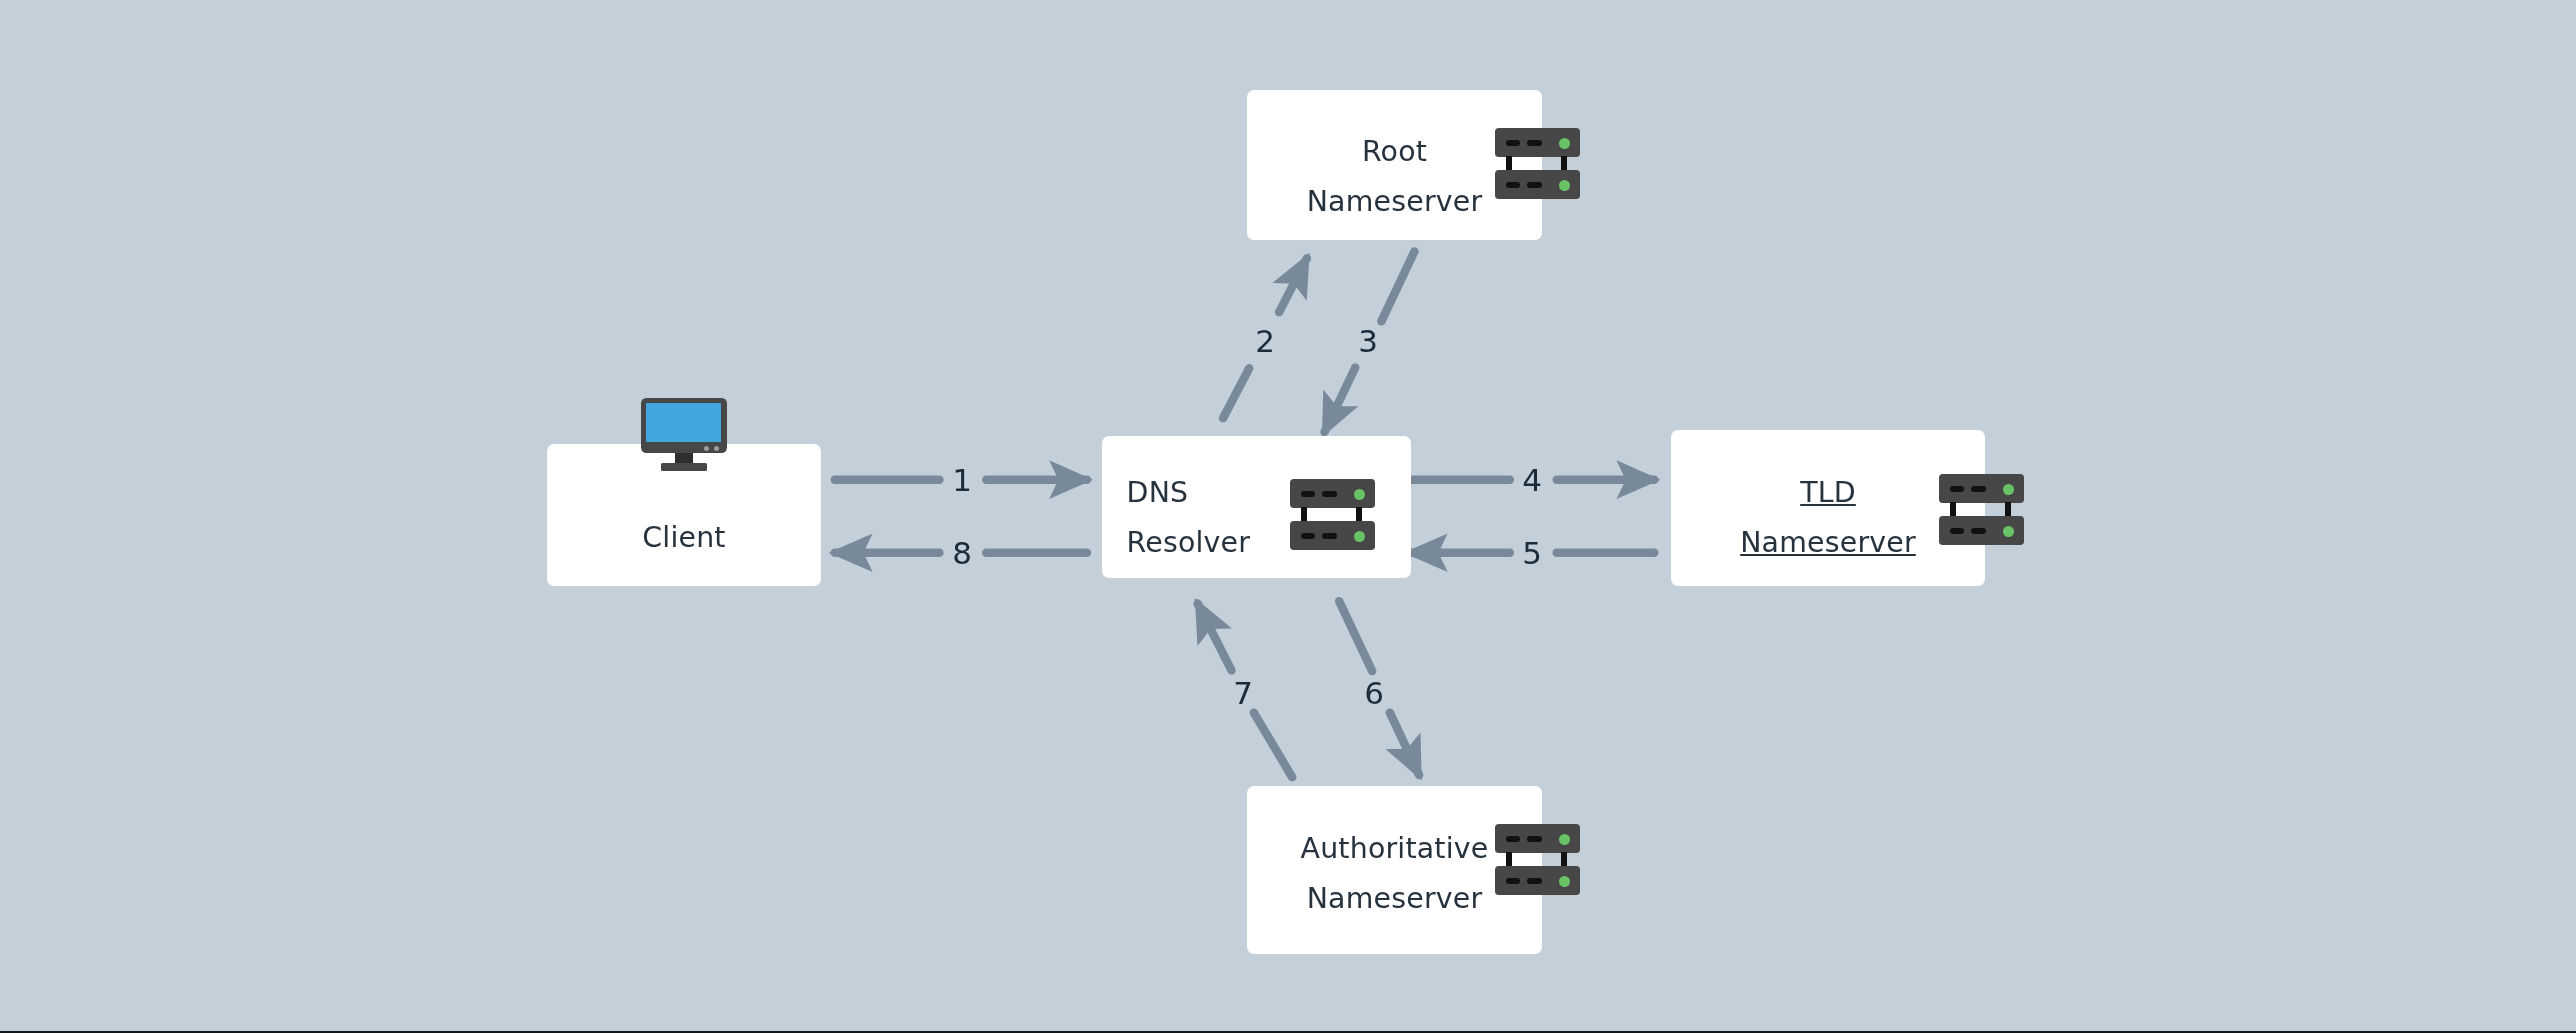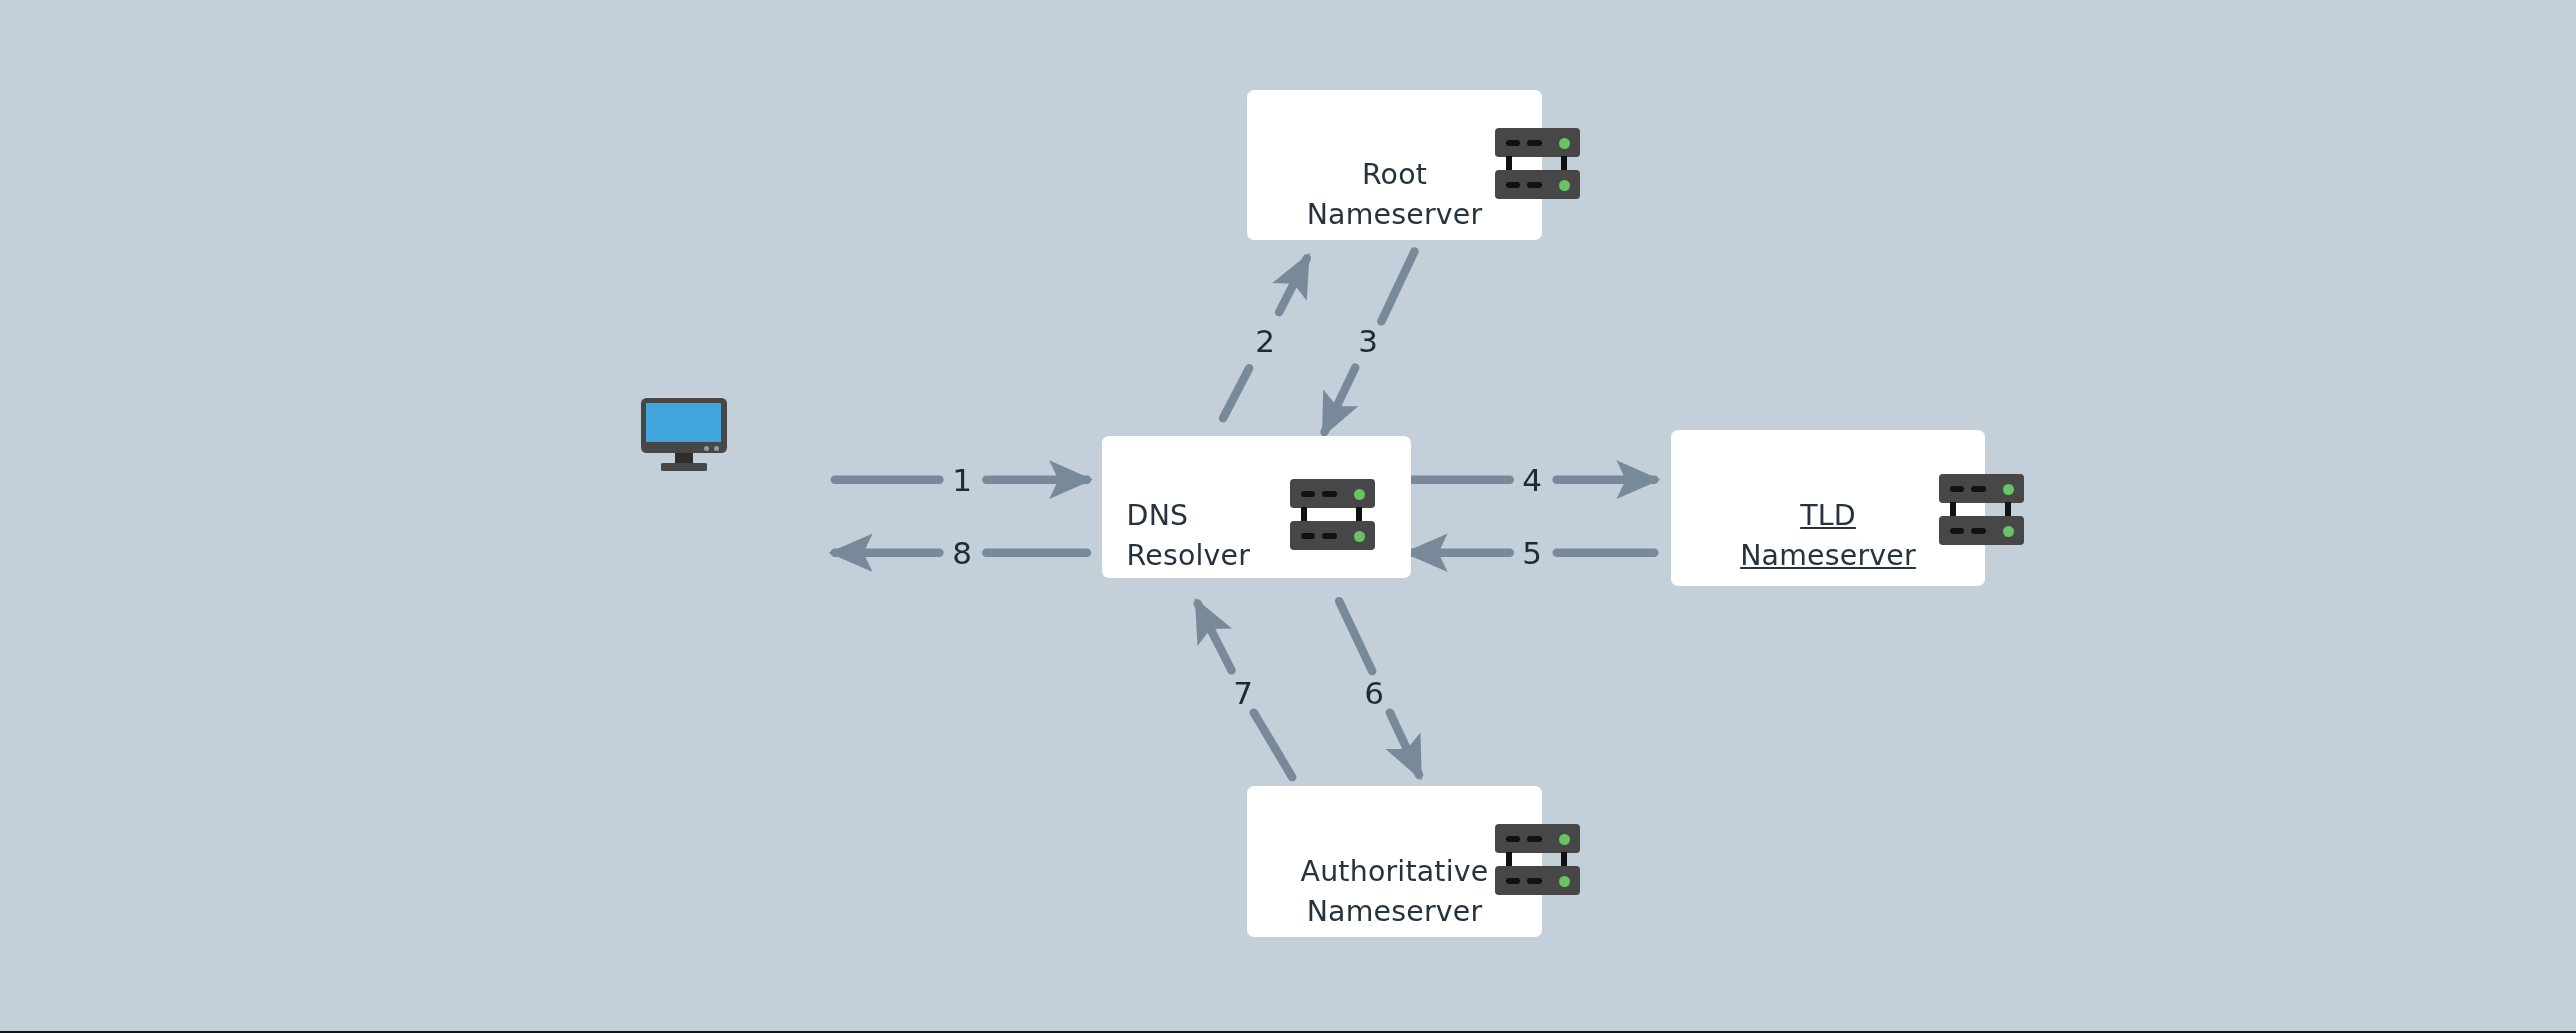--- a/index.html
+++ b/index.html
@@ -32,24 +32,23 @@
     border-radius: 7px;
     box-sizing: border-box;
   }
   .node-label {
     position: absolute;
     left: 0;
     width: 100%;
     text-align: center;
     color: #26333f;
     font-size: 28.4px;
-    line-height: 40px;
+    line-height: 50px;
     letter-spacing: 0.2px;
     white-space: pre-line;
-    margin-top: 28px;
   }
   .edge-label {
     position: absolute;
     color: #1b2b38;
     font-size: 31px;
     font-weight: 400;
     line-height: 31px;
     text-align: center;
     transform: translate(-50%, -50%);
     letter-spacing: 0px;
@@ -177,20 +176,23 @@
       <line x1="1763" y1="478" x2="1723" y2="562" marker-end="url(#ah)"></line>
 
       <line x1="1742" y1="782" x2="1785" y2="873"></line>
       <line x1="1808" y1="927" x2="1846" y2="1008" marker-end="url(#ah)"></line>
 
       <line x1="1681" y1="1011" x2="1631" y2="927"></line>
       <line x1="1602" y1="872" x2="1558" y2="785" marker-end="url(#ah)"></line>
     </g>
   </svg>
 
+  <div class="node" style="left:547px; top:444px; width:274px; height:142px;">
+    <span class="node-label" style="top:69px;">Client</span>
+  </div>
   <div class="monitor-icon" style="left:641px; top:398px;">
     <div class="bezel"></div>
     <div class="screen"></div>
     <div class="dot a"></div>
     <div class="dot b"></div>
     <div class="neck"></div>
     <div class="base"></div>
   </div>
 
   <div class="node" style="left:1102px; top:436px; width:309px; height:142px;">
@@ -243,21 +245,21 @@
     </div>
     <div class="strut l"></div>
     <div class="strut r"></div>
     <div class="bay bottom">
       <div class="dash d1"></div>
       <div class="dash d2"></div>
       <div class="led"></div>
     </div>
   </div>
 
-  <div class="node" style="left:1247px; top:786px; width:295px; height:151px;">
+  <div class="node" style="left:1247px; top:786px; width:295px; height:168px;">
     <span class="node-label" style="top:38px; text-align:center; padding-right:100px;">Authoritative
 Nameserver</span>
   </div>
   <div class="server-icon" style="left:1495px; top:824px;">
     <div class="bay top">
       <div class="dash d1"></div>
       <div class="dash d2"></div>
       <div class="led"></div>
     </div>
     <div class="strut l"></div>

